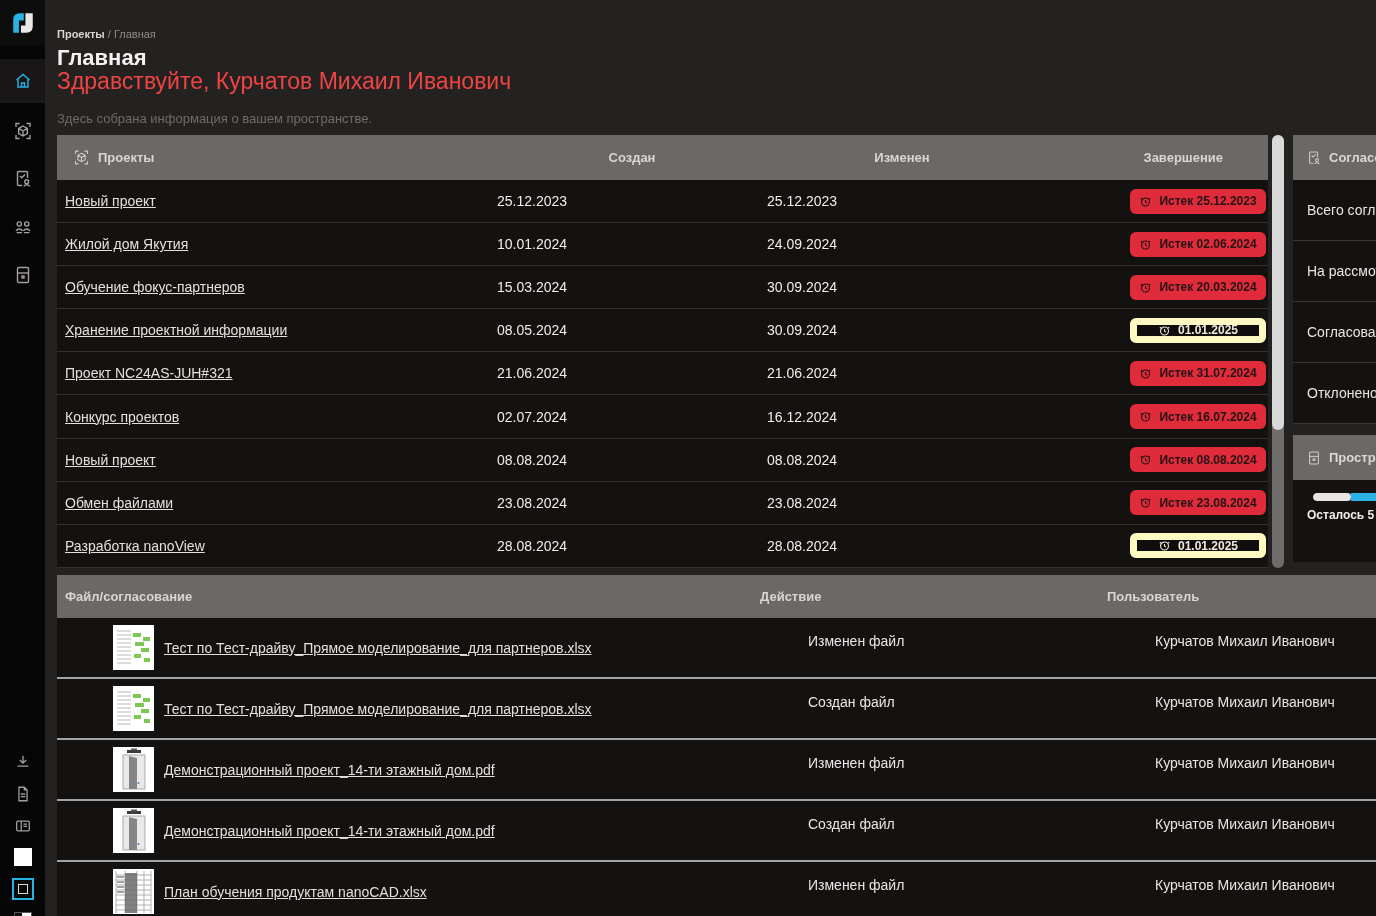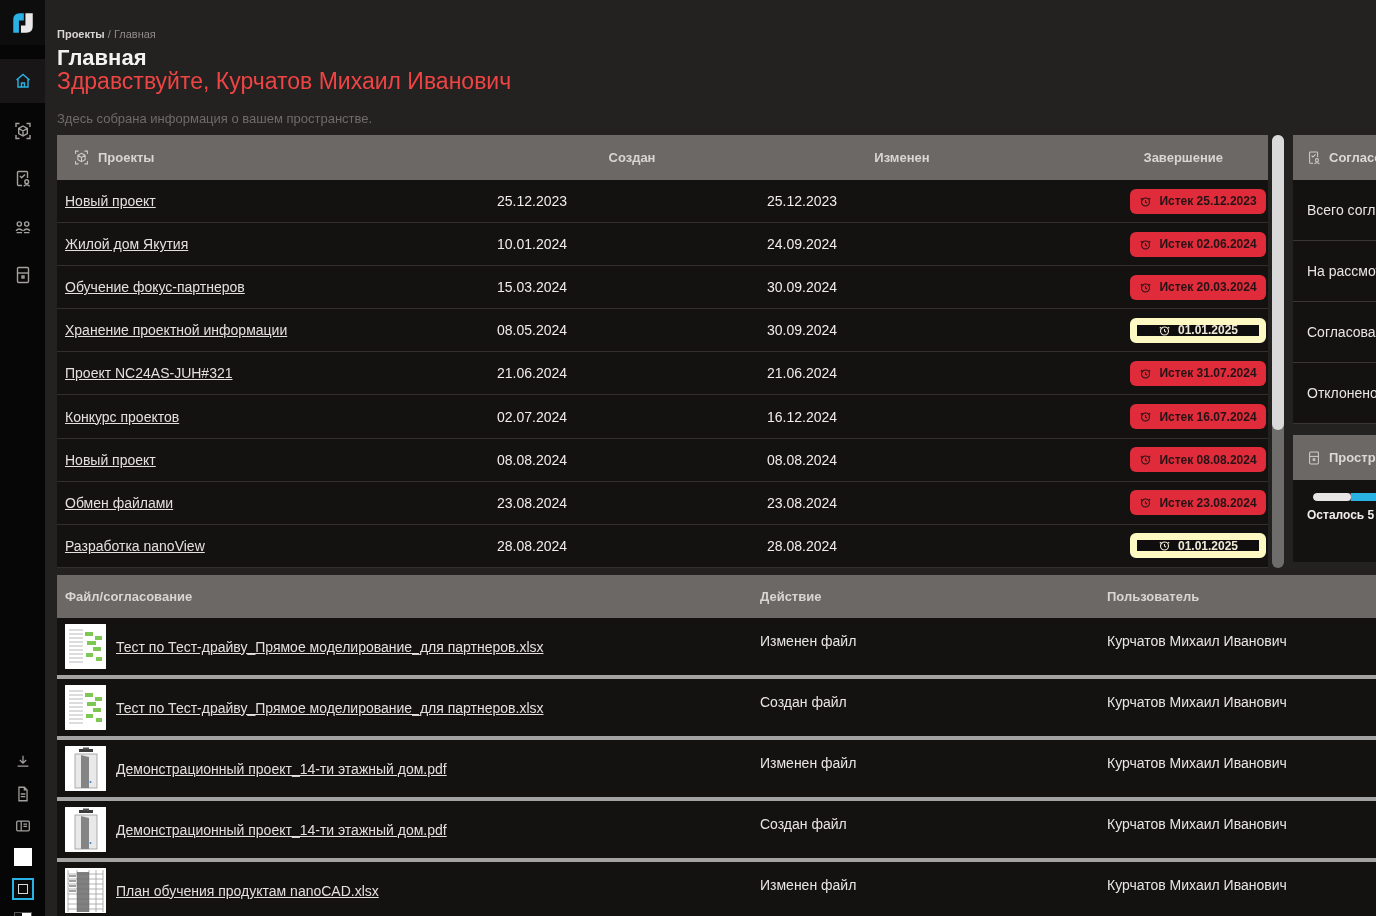--- a/index.html
+++ b/index.html
@@ -62,21 +62,21 @@
   .space-body { height:82px; background:#141111; padding:13px 0 0 14px; }
   .pbar { width:110px; height:8px; border-radius:4px; margin-left:6px; background:#3a3635; overflow:hidden; display:flex; }
   .pseg-used { width:38px; height:8px; background:#e8e6e4; border-radius:4px; }
   .pseg-cyan { width:60px; height:8px; background:#29b2e3; }
   .remaining { margin-top:7px; font-size:12px; font-weight:700; color:#f0eeec; white-space:nowrap; }
   
   .files { position:absolute; left:57px; top:575px; width:1319px; height:341px; overflow:hidden; }
   .fgrid { display:grid; grid-template-columns:703px 347px 269px; }
   .fhead { height:43px; background:#6c6865; color:#d8d5d3; font-size:13px; font-weight:700; align-items:center; }
   .fhead .h1 { padding-left:8px; }
-  .frow { height:61px; background:#141111; border-bottom:4px solid #a3a3a3; }
+  .frow { height:61px; background:#141111; border-bottom:2px solid #a3a3a3;padding-left:48px; }
   .fcell-file { display:flex; align-items:center; gap:10px; padding-left:8px; }
   .fcell-file a { color:#e3e0de; font-size:14px; text-decoration:underline; cursor:pointer; }
   .fcell-top { padding-top:15px; font-size:14px; color:#e8e6e4; }
   .thumb { flex:none; width:41px; height:45px; background:#ffffff; border-radius:1px; overflow:hidden; }
   .thumb svg { display:block; }
 </style>
 </head>
 <body>
 
 <aside class="sidebar">

